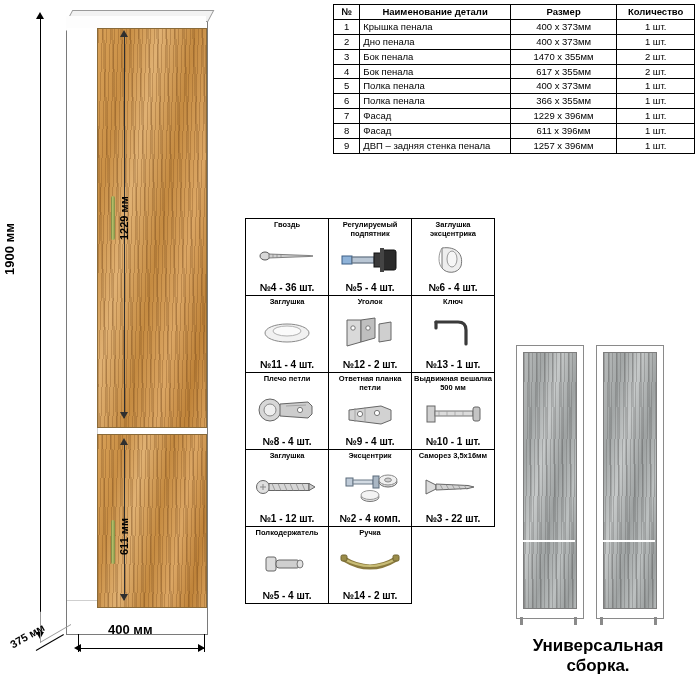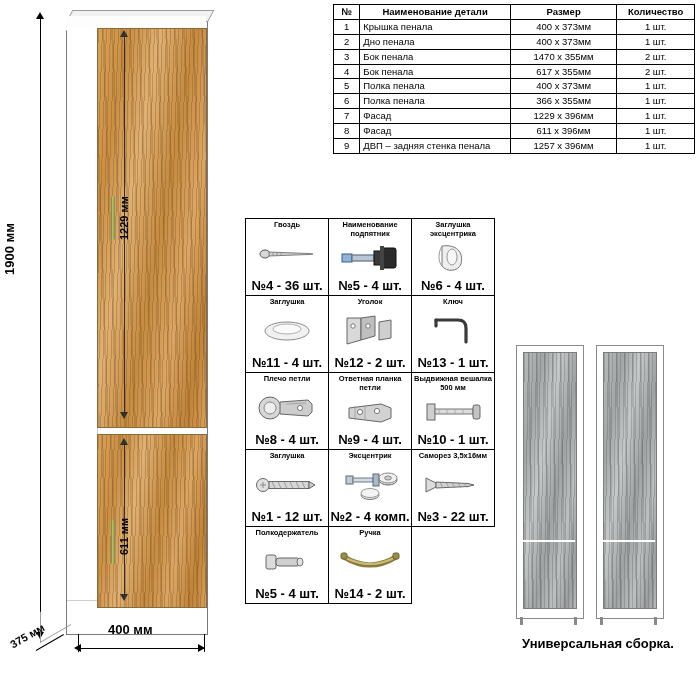--- a/index.html
+++ b/index.html
@@ -88,42 +88,42 @@
   .c-size{width:105px;text-align:center;}
   .c-qty{width:72px;text-align:center;}
 
   
   #hardware-grid{left:245px;top:218px;width:250px;}
   .hw-table{border-collapse:collapse;width:250px;}
   .hw-cell{border:1px solid #000;width:83px;height:76px;vertical-align:top;padding:0;}
   .hw-inner{display:flex;flex-direction:column;align-items:center;justify-content:space-between;height:76px;padding:2px 1px;box-sizing:border-box;}
   .hw-title{font-size:7.5px;font-weight:bold;text-align:center;line-height:1.15;}
   .hw-art{flex:1;display:flex;align-items:center;justify-content:center;width:100%;}
-  .hw-qty{font-size:13px;font-weight:bold;}
+  .hw-qty{font-size:10px;font-weight:bold;}
   .hw-empty{border:none;}
 
   
   #grey-cabinet{left:505px;top:340px;width:180px;height:290px;}
   .grey-wood{
     background:
       repeating-linear-gradient(91deg, rgba(90,90,90,.30) 0 1px, rgba(255,255,255,0) 1px 4px),
       repeating-linear-gradient(89deg, rgba(60,60,60,.18) 0 2px, rgba(255,255,255,0) 2px 8px),
       linear-gradient(100deg,#b9bcbc 0%,#a2a6a6 20%,#c6c9c9 38%,#9ea2a2 58%,#bcc0c0 75%,#9a9e9e 90%,#b5b9b9 100%);
   }
   #grey-left-body{left:516px;top:345px;width:66px;height:272px;background:#fff;border:1px solid #8a8a8a;}
   #grey-left-door{left:523px;top:352px;width:52px;height:255px;border:1px solid #7d7d7d;}
   #grey-left-split{left:523px;top:540px;width:52px;height:2px;background:#ffffff;}
   #grey-right-body{left:596px;top:345px;width:66px;height:272px;background:#fff;border:1px solid #8a8a8a;}
   #grey-right-door{left:603px;top:352px;width:52px;height:255px;border:1px solid #7d7d7d;}
   #grey-right-split{left:603px;top:540px;width:52px;height:2px;background:#ffffff;}
   #grey-left-foot1{left:520px;top:617px;width:3px;height:8px;background:#8a8a8a;}
   #grey-left-foot2{left:574px;top:617px;width:3px;height:8px;background:#8a8a8a;}
   #grey-right-foot1{left:600px;top:617px;width:3px;height:8px;background:#8a8a8a;}
   #grey-right-foot2{left:654px;top:617px;width:3px;height:8px;background:#8a8a8a;}
-  #universal-caption{left:500px;top:636px;width:196px;text-align:center;font-size:13px;font-weight:bold;}
+  #universal-caption{left:500px;top:636px;width:196px;text-align:center;font-size:17px;font-weight:bold;}
 </style>
 </head>
 <body>
 
 <div id="cabinet-drawing" class="abs">
 
   <div class="abs" id="dim-1900-line"></div>
   <div class="abs" id="dim-1900-top-arrow"></div>
   <div class="abs" id="dim-1900-bot-arrow"></div>
   <div class="abs" id="dim-1900-text">1900 мм</div>
@@ -245,21 +245,21 @@
             <path d="M12 9 L52 10.5 L56 11 L52 11.5 L12 13 Z" fill="#cfcfcf" stroke="#555" stroke-width=".7"></path>
             <path d="M16 9.3 L16 12.7 M20 9.4 L20 12.6 M24 9.5 L24 12.5" stroke="#777" stroke-width=".6"></path>
           </svg>
         </div>
         <div class="hw-qty">№4 - 36 шт.</div>
       </div>
     </td>
 
     <td class="hw-cell">
       <div class="hw-inner">
-        <div class="hw-title">Наименование подпятник</div>
+        <div class="hw-title">Регулируемый подпятник</div>
         <div class="hw-art">
           <svg width="64" height="30" viewBox="0 0 64 30">
             <rect x="4" y="11" width="10" height="8" fill="#8fb3d9" stroke="#3c5f85"></rect>
             <rect x="14" y="12" width="22" height="6" fill="#b9c6d4" stroke="#5a6b7d"></rect>
             <path d="M14 12 h22 M14 18 h22" stroke="#7d8a98" stroke-width=".6"></path>
             <rect x="36" y="8" width="8" height="14" fill="#3a3a3a" stroke="#111"></rect>
             <rect x="44" y="5" width="14" height="20" rx="2" fill="#2b2b2b" stroke="#111"></rect>
             <rect x="42" y="3" width="4" height="24" fill="#444"></rect>
           </svg>
         </div>

